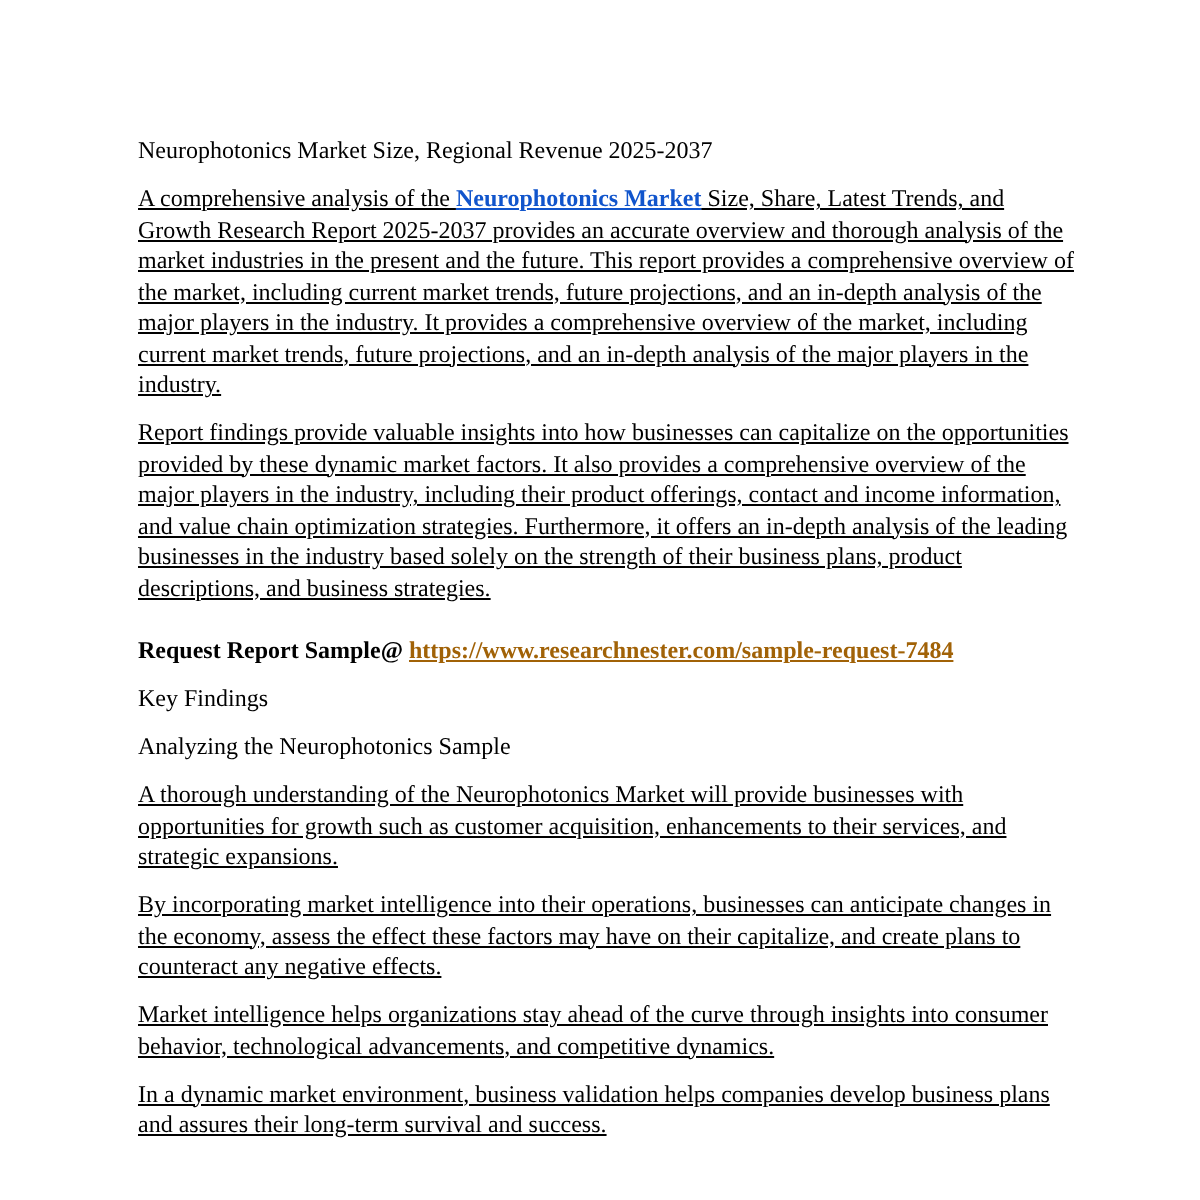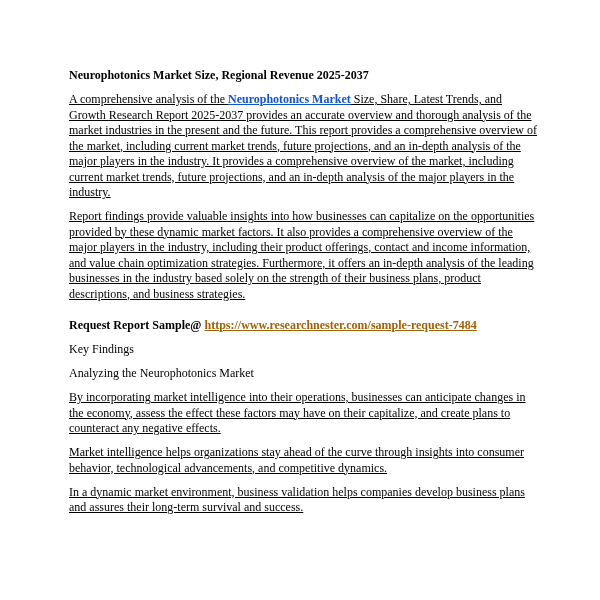--- a/index.html
+++ b/index.html
@@ -22,21 +22,21 @@
     line-height: 15.5px;
     color: #000000;
     background: #ffffff;
     text-align: left;
   }
   .para {
     margin: 0 0 8.5px 0;
     text-decoration: underline;
   }
   .doc-title {
-    font-weight: bold;
+    font-weight: normal;
     margin: 0 0 8.5px 0;
   }
   .doc-heading {
     font-weight: normal;
     margin: 0 0 8.5px 0;
   }
   .request-line {
     font-weight: bold;
     margin: 16px 0 8.5px 0;
   }
@@ -54,22 +54,23 @@
   <p class="doc-title">Neurophotonics Market Size, Regional Revenue 2025-2037</p>
 
   <p class="para"><span>A comprehensive analysis of the </span><a class="doc-link" style="color: rgb(17, 85, 204);">Neurophotonics Market</a><span> Size, Share, Latest Trends, and Growth Research Report 2025-2037 provides an accurate overview and thorough analysis of the market industries in the present and the future. This report provides a comprehensive overview of the market, including current market trends, future projections, and an in-depth analysis of the major players in the industry. It provides a comprehensive overview of the market, including current market trends, future projections, and an in-depth analysis of the major players in the industry.</span></p>
 
   <p class="para">Report findings provide valuable insights into how businesses can capitalize on the opportunities provided by these dynamic market factors. It also provides a comprehensive overview of the major players in the industry, including their product offerings, contact and income information, and value chain optimization strategies. Furthermore, it offers an in-depth analysis of the leading businesses in the industry based solely on the strength of their business plans, product descriptions, and business strategies.</p>
 
   <p class="request-line"><span>Request Report Sample@ </span><a class="doc-link" style="color: #a16207;">https://www.researchnester.com/sample-request-7484</a></p>
 
   <p class="doc-heading">Key Findings</p>
 
-  <p class="doc-heading">Analyzing the Neurophotonics Market</p>
+  <p class="doc-heading">Analyzing the Neurophotonics Sample</p>
 
+  <p class="para">A thorough understanding of the Neurophotonics Market will provide businesses with opportunities for growth such as customer acquisition, enhancements to their services, and strategic expansions.</p>
 
   <p class="para">By incorporating market intelligence into their operations, businesses can anticipate changes in the economy, assess the effect these factors may have on their capitalize, and create plans to counteract any negative effects.</p>
 
   <p class="para">Market intelligence helps organizations stay ahead of the curve through insights into consumer behavior, technological advancements, and competitive dynamics.</p>
 
 
   <p class="para">In a dynamic market environment, business validation helps companies develop business plans and assures their long-term survival and success.</p>
 
 </div>
 

